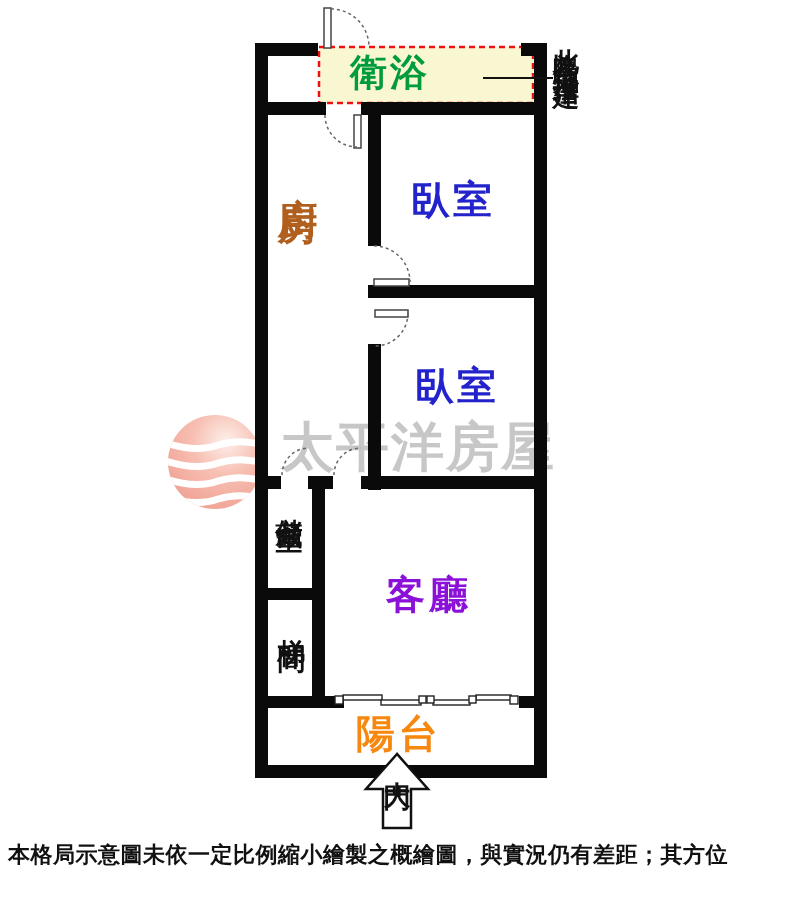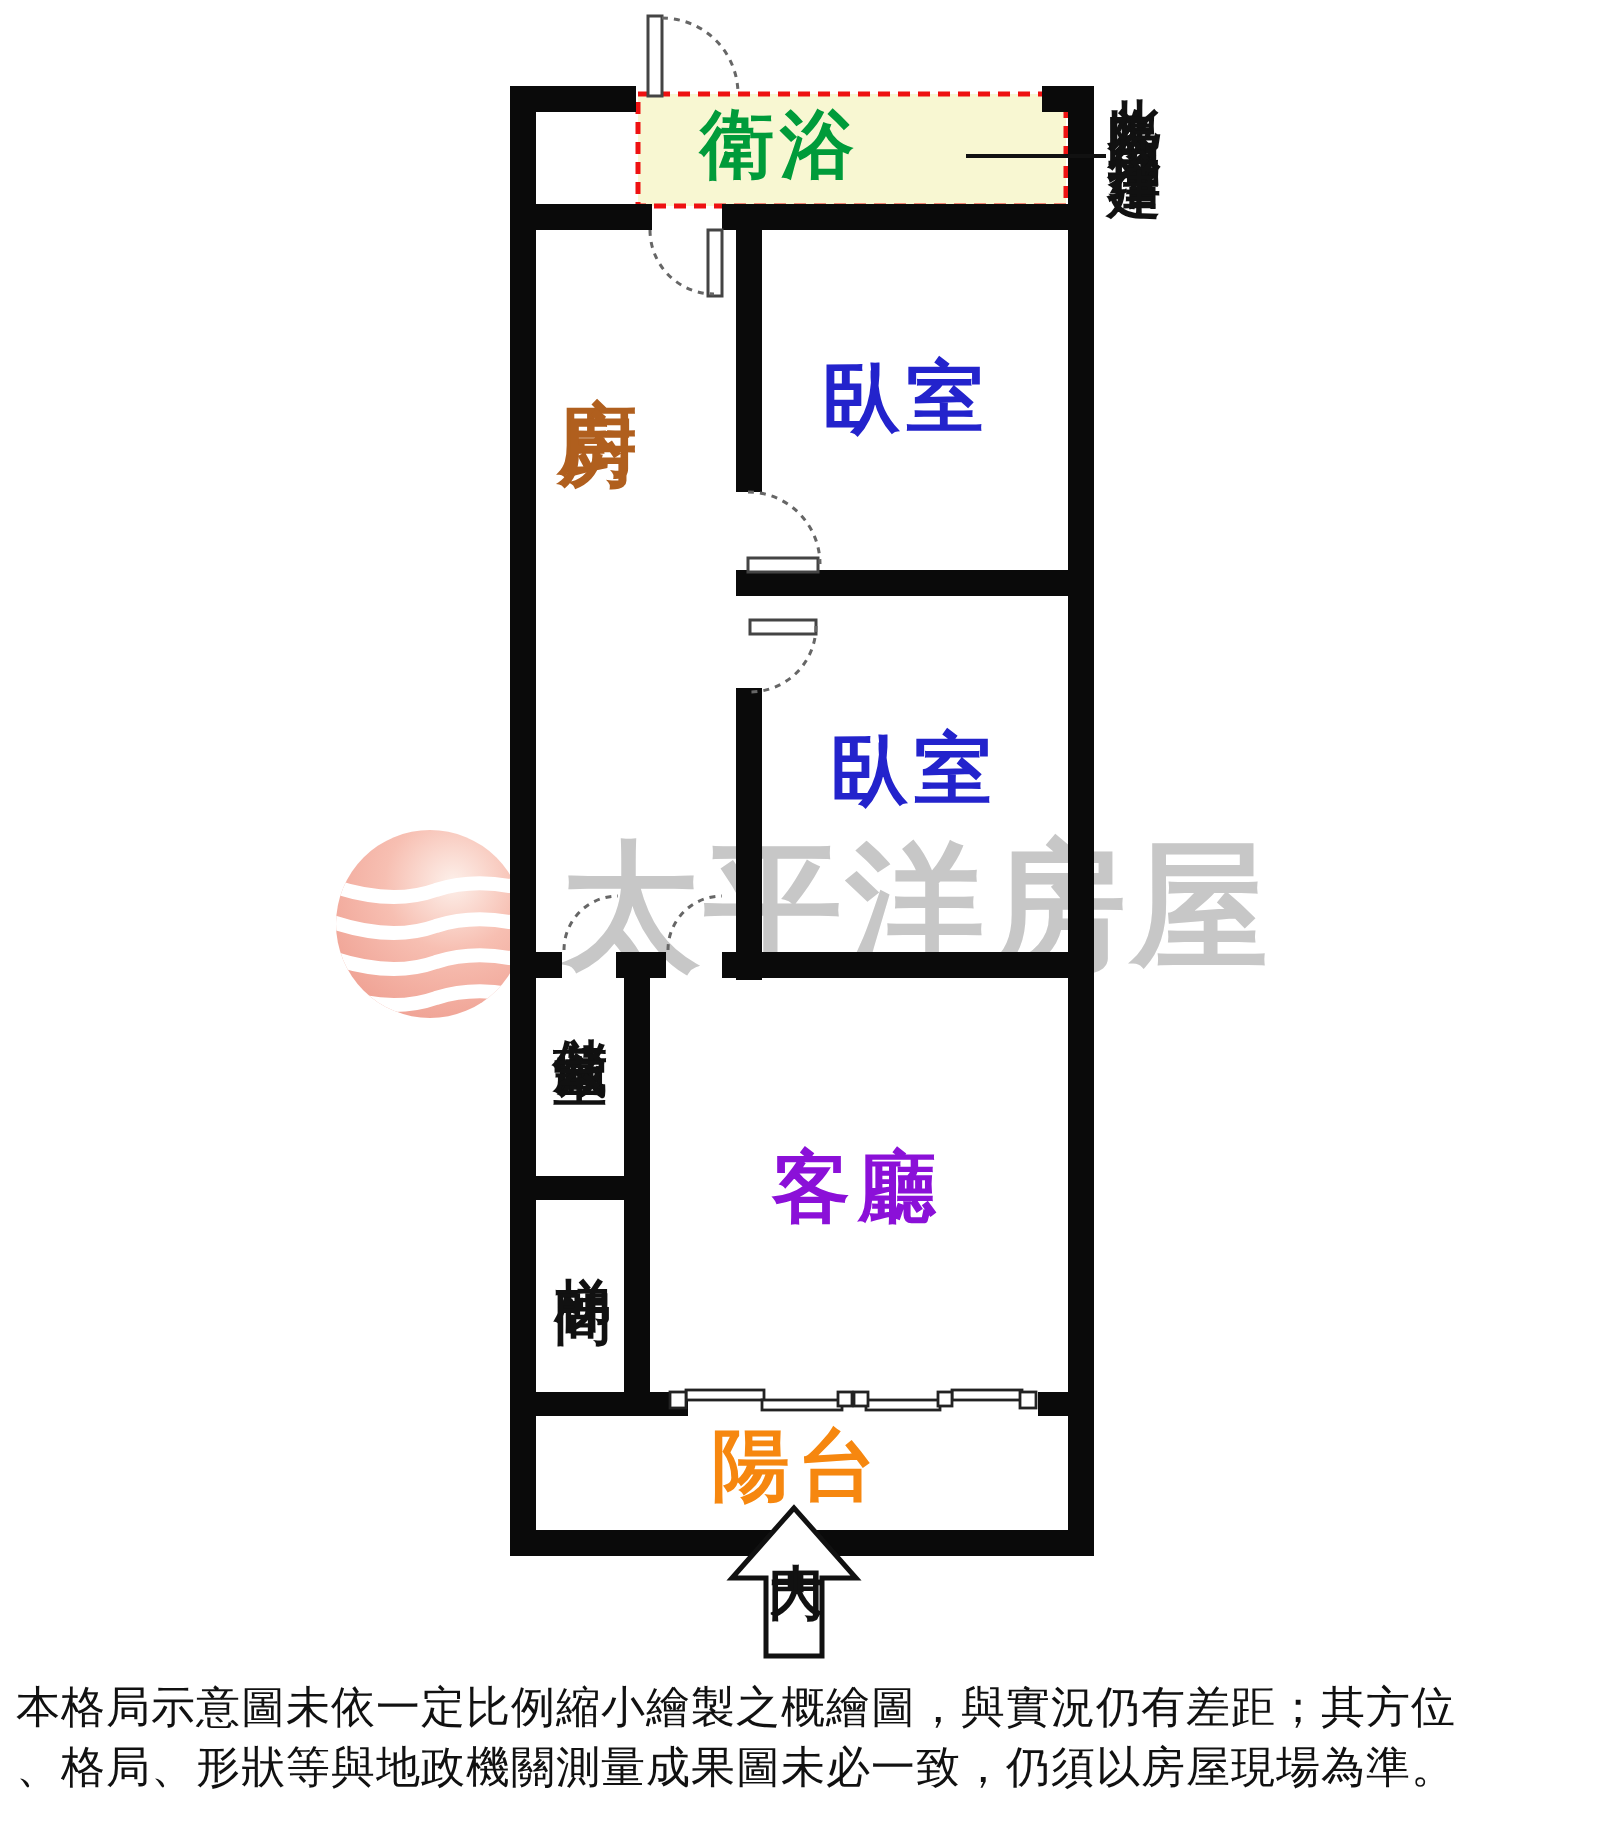--- a/index.html
+++ b/index.html
@@ -1,39 +1,39 @@
 <!DOCTYPE html>
 <html><head>
 <meta charset="utf-8">
 <style>
   html,body{margin:0;padding:0;background:#fff;}
   .canvas{position:relative;width:800px;height:915px;background:#fff;overflow:hidden;
           font-family:"DejaVu Sans","Liberation Sans",sans-serif;}
   .layer{position:absolute;left:0;top:0;}
   
-  .wm-text{position:absolute;left:281px;top:420px;font-size:69px;font-weight:bold;
+  .wm-text{position:absolute;left:281px;top:420px;font-size:53px;font-weight:bold;
            color:#c7c7c7;letter-spacing:2px;white-space:nowrap;line-height:1;}
   .wm-logo{position:absolute;left:163px;top:414px;}
   
   .lbl{position:absolute;font-weight:bold;line-height:1;white-space:nowrap;}
   .vert{writing-mode:vertical-rl;text-orientation:upright;}
   .lbl-bathroom{left:350px;top:54px;font-size:37px;letter-spacing:3px;}
   .lbl-kitchen{left:278px;top:165px;font-size:40px;letter-spacing:5px;}
   .lbl-bedroom1{left:411px;top:180px;font-size:39px;letter-spacing:3px;}
   .lbl-bedroom2{left:415px;top:366px;font-size:39px;letter-spacing:3px;}
   .lbl-storage{left:276px;top:497px;font-size:27px;letter-spacing:3px;}
   .lbl-stairwell{left:277px;top:616px;font-size:28px;letter-spacing:8px;}
   .lbl-living{left:386px;top:575px;font-size:39px;letter-spacing:4px;}
   .lbl-balcony{left:356px;top:714px;font-size:39px;letter-spacing:4px;}
   .lbl-entrance{left:384px;top:760px;font-size:27px;letter-spacing:4px;color:#111;z-index:6;}
   .callout-text{position:absolute;left:552px;top:28px;font-size:26px;font-weight:bold;
                 color:#111;letter-spacing:5px;writing-mode:vertical-rl;text-orientation:upright;line-height:1.1;}
   
   .disclaimer{position:absolute;left:8px;top:840px;width:788px;color:#111;
-              font-size:22px;font-weight:normal;line-height:30px;letter-spacing:0.5px;}
+              font-size:22px;font-weight:bold;line-height:30px;letter-spacing:0.5px;}
 </style>
 </head>
 <body>
 
 <div class="canvas">
 
   <div class="layer" style="z-index:1;">
     <svg class="wm-logo" width="106" height="100" viewBox="0 0 106 100">
       <defs>
         <radialGradient id="pg" cx="62%" cy="28%" r="80%">
@@ -130,16 +130,15 @@
     <div class="lbl vert lbl-storage" style="color: rgb(17, 17, 17);">儲藏室</div>
     <div class="lbl vert lbl-stairwell" style="color: rgb(17, 17, 17);">梯間</div>
     <div class="lbl lbl-balcony" style="color: rgb(246, 135, 15);">陽台</div>
     <div class="lbl lbl-living" style="color: rgb(139, 16, 216);">客廳</div>
     <div class="lbl vert lbl-entrance">大門</div>
     <div class="callout-text">此為陽台外推增建</div>
   </div>
 
   <div class="disclaimer" style="z-index:5;">
     <div>本格局示意圖未依一定比例縮小繪製之概繪圖，與實況仍有差距；其方位</div>
-    <div>、格局、形狀等與地政機關測量成果圖未必一致，仍須以房屋現場為準。</div>
   </div>
 
 </div>
 
 </body></html>

